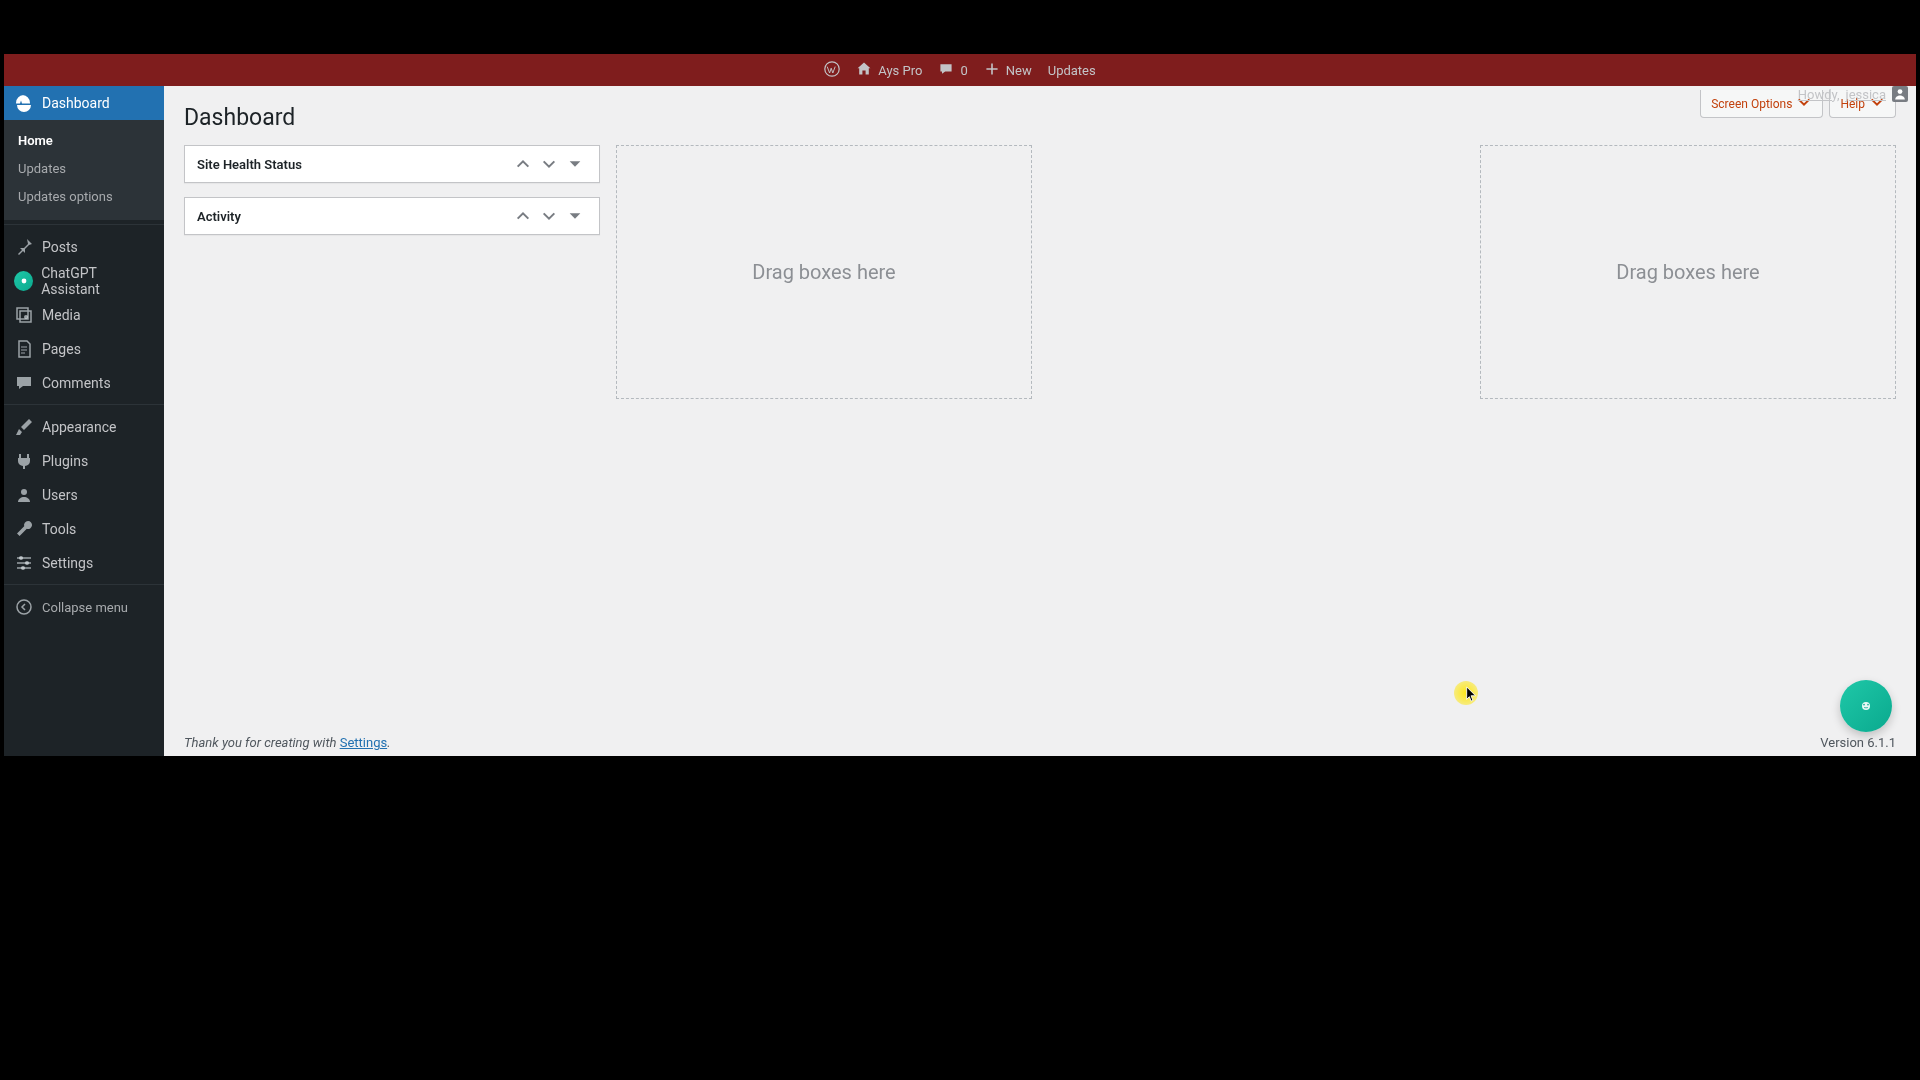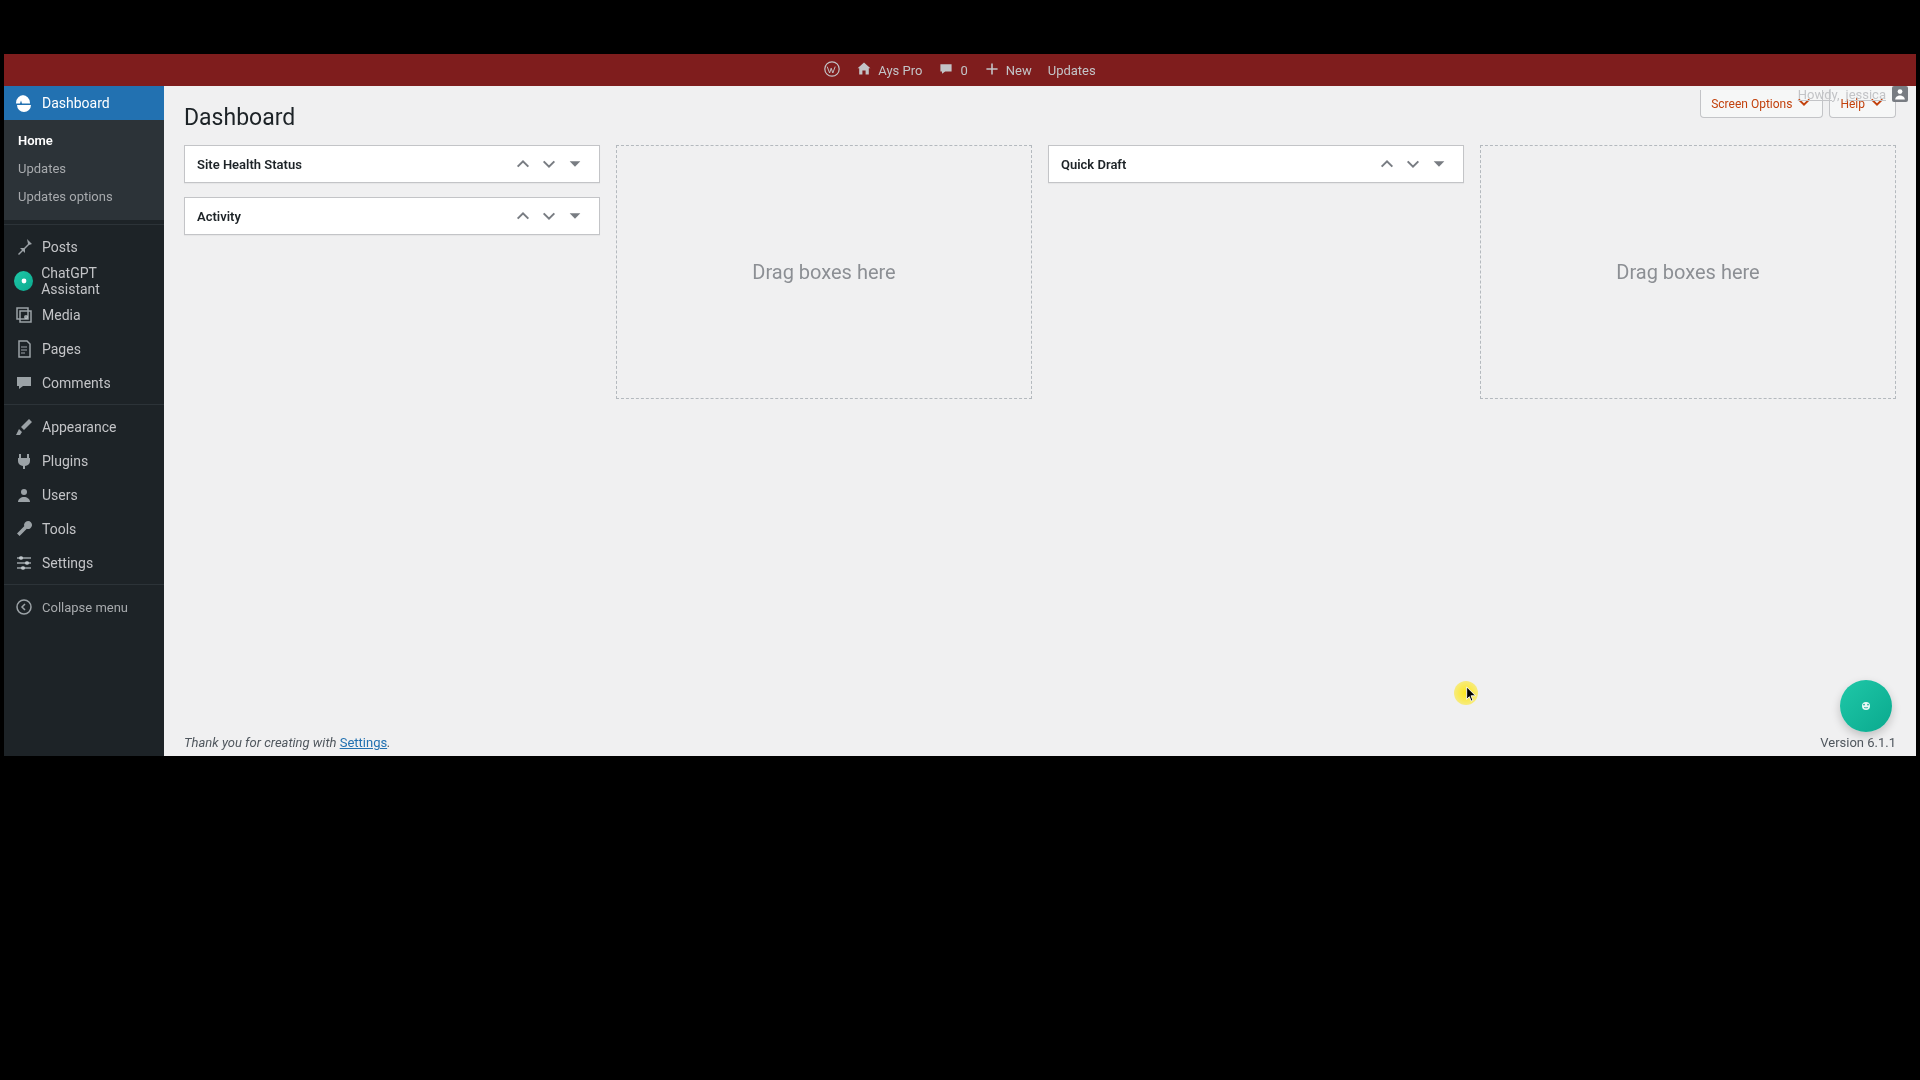--- a/index.html
+++ b/index.html
@@ -290,42 +290,20 @@
         </div>
       </div>
 
       <div class="postbox-col">
         <div class="dropzone">
           <span>Drag boxes here</span>
         </div>
       </div>
 
       <div class="postbox-col">
-        <div class="postbox collapsed">
-          <div class="postbox-head">
-            <span class="postbox-title">Quick Draft</span>
-            <div class="postbox-actions">
-              <span class="pb-act">
-                  <svg viewBox="0 0 12 12" width="12" height="12">
-                    <path d="M2 8l4-4 4 4" fill="none" stroke="currentColor" stroke-width="1.5"></path>
-                  </svg>
-                </span>
-              <span class="pb-act">
-                  <svg viewBox="0 0 12 12" width="12" height="12">
-                    <path d="M2 4l4 4 4-4" fill="none" stroke="currentColor" stroke-width="1.5"></path>
-                  </svg>
-                </span>
-              <span class="pb-act">
-                  <svg viewBox="0 0 12 12" width="10" height="10">
-                    <path d="M2 4l4 4 4-4z"></path>
-                  </svg>
-                </span>
-            </div>
-          </div>
-        </div>
       </div>
 
       <div class="postbox-col">
         <div class="dropzone">
           <span>Drag boxes here</span>
         </div>
       </div>
     </div>
 
     <div class="footer">

